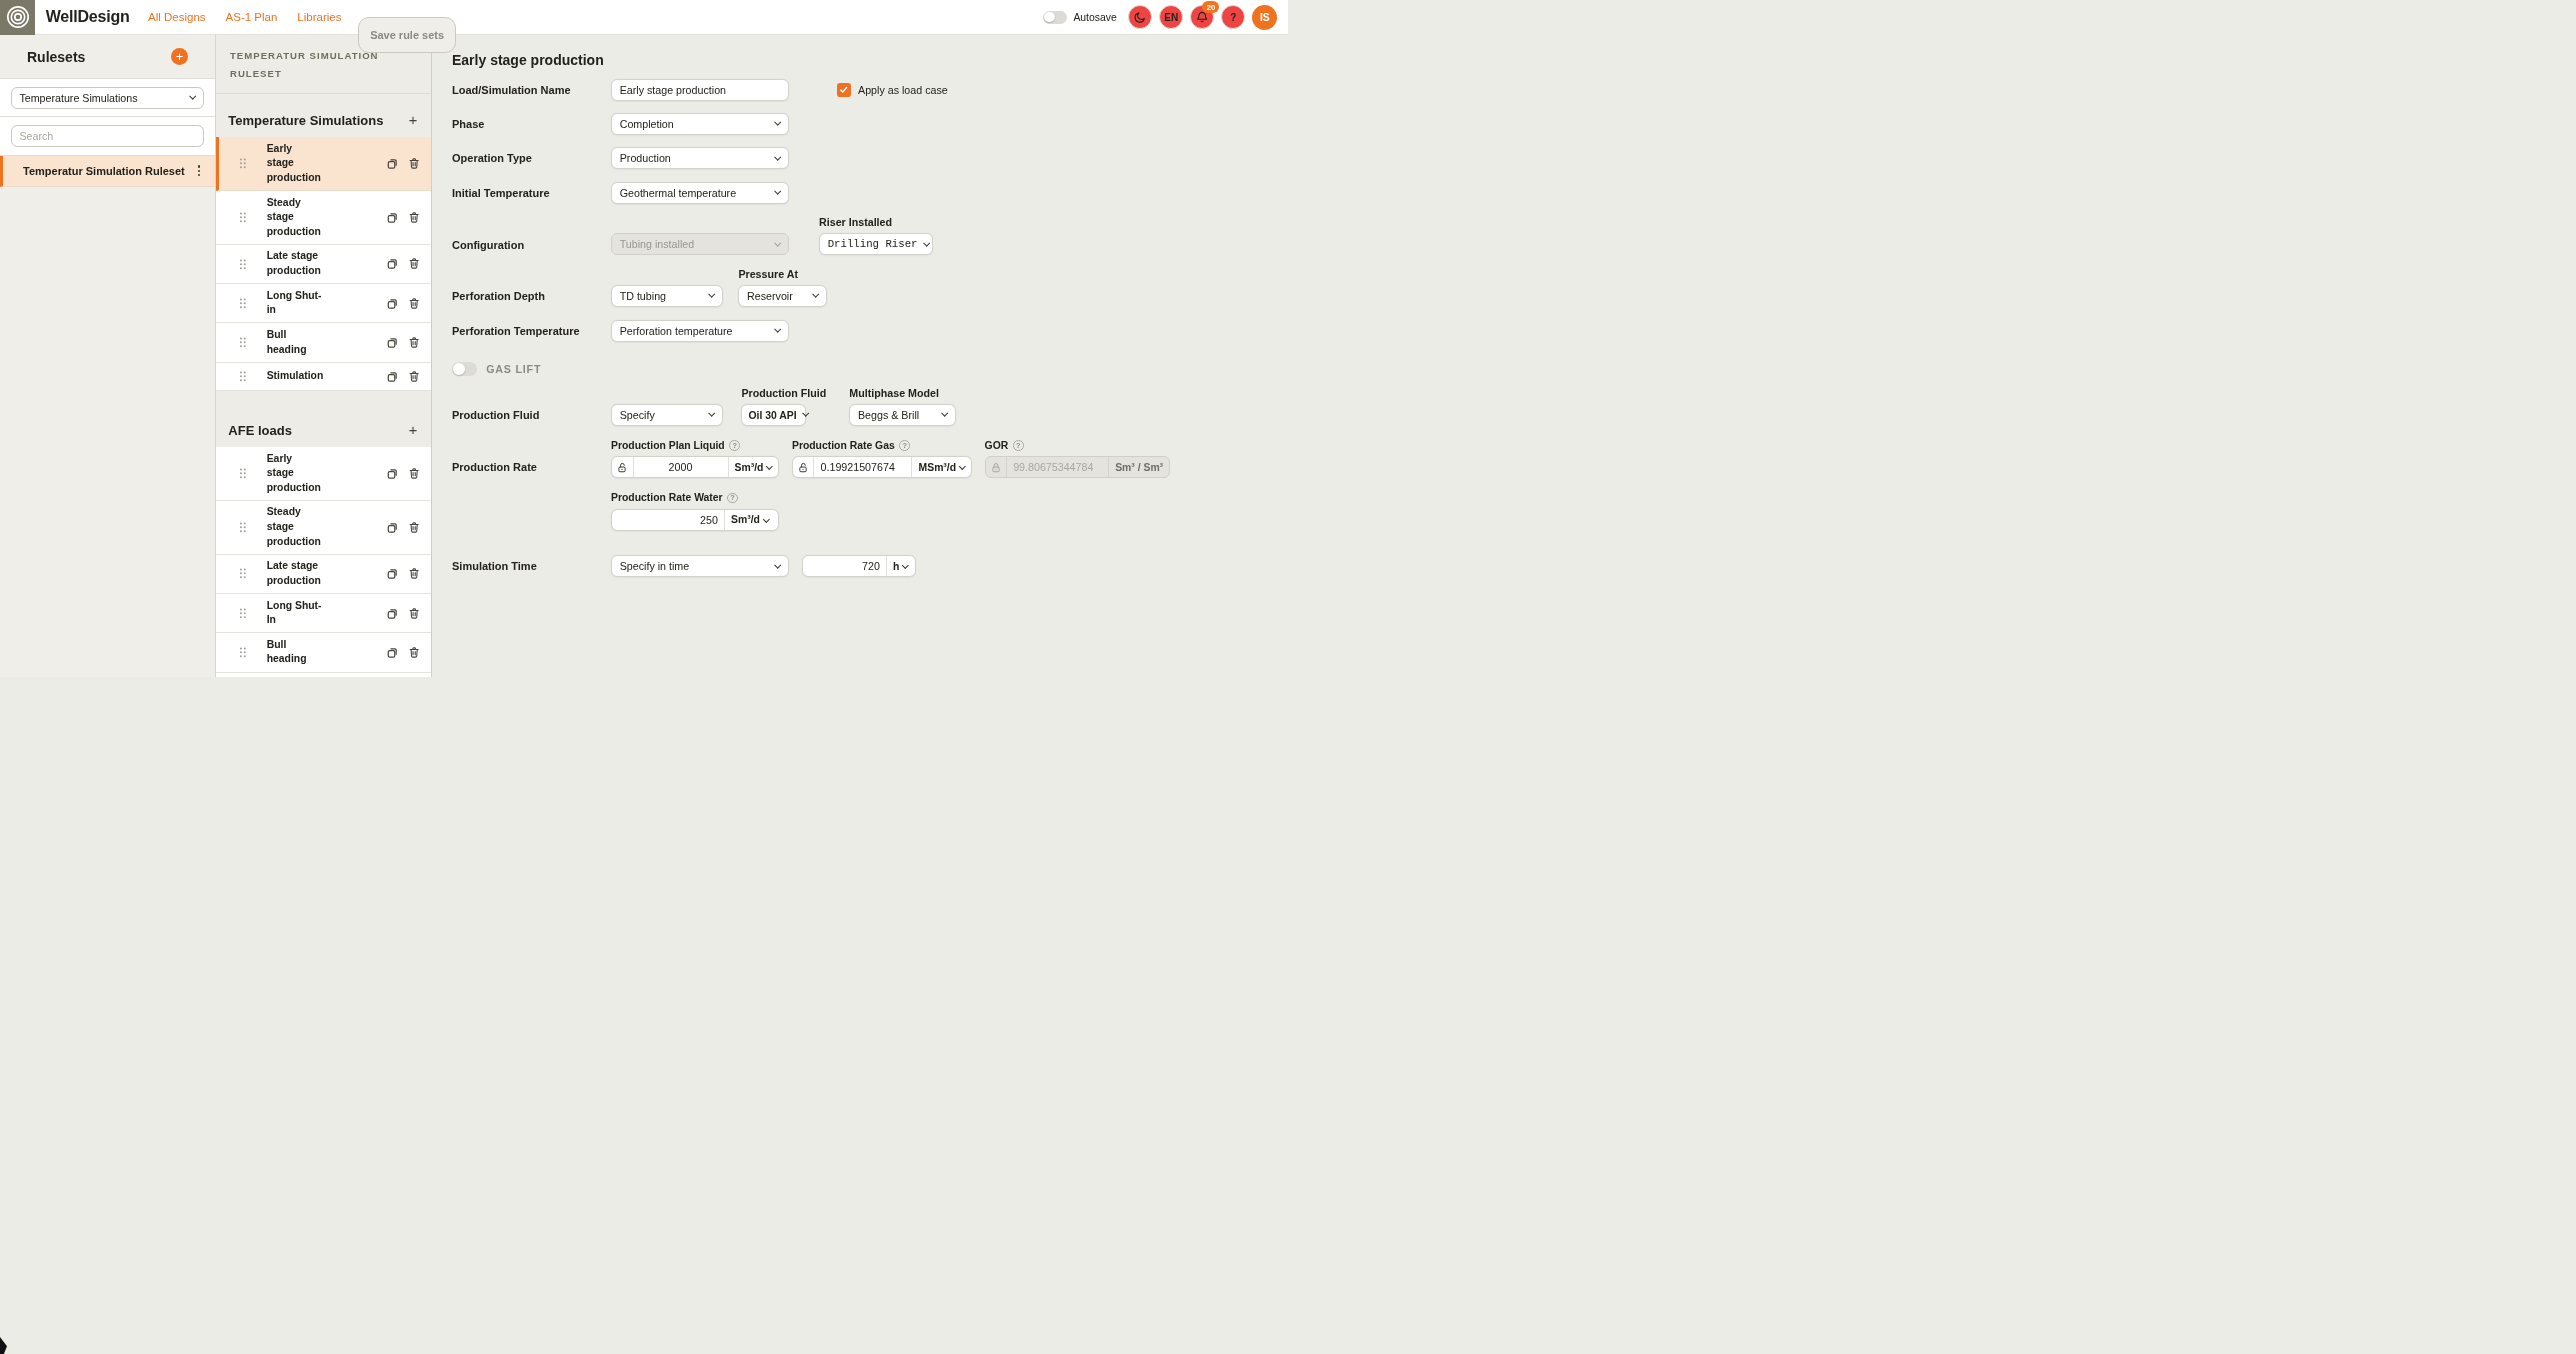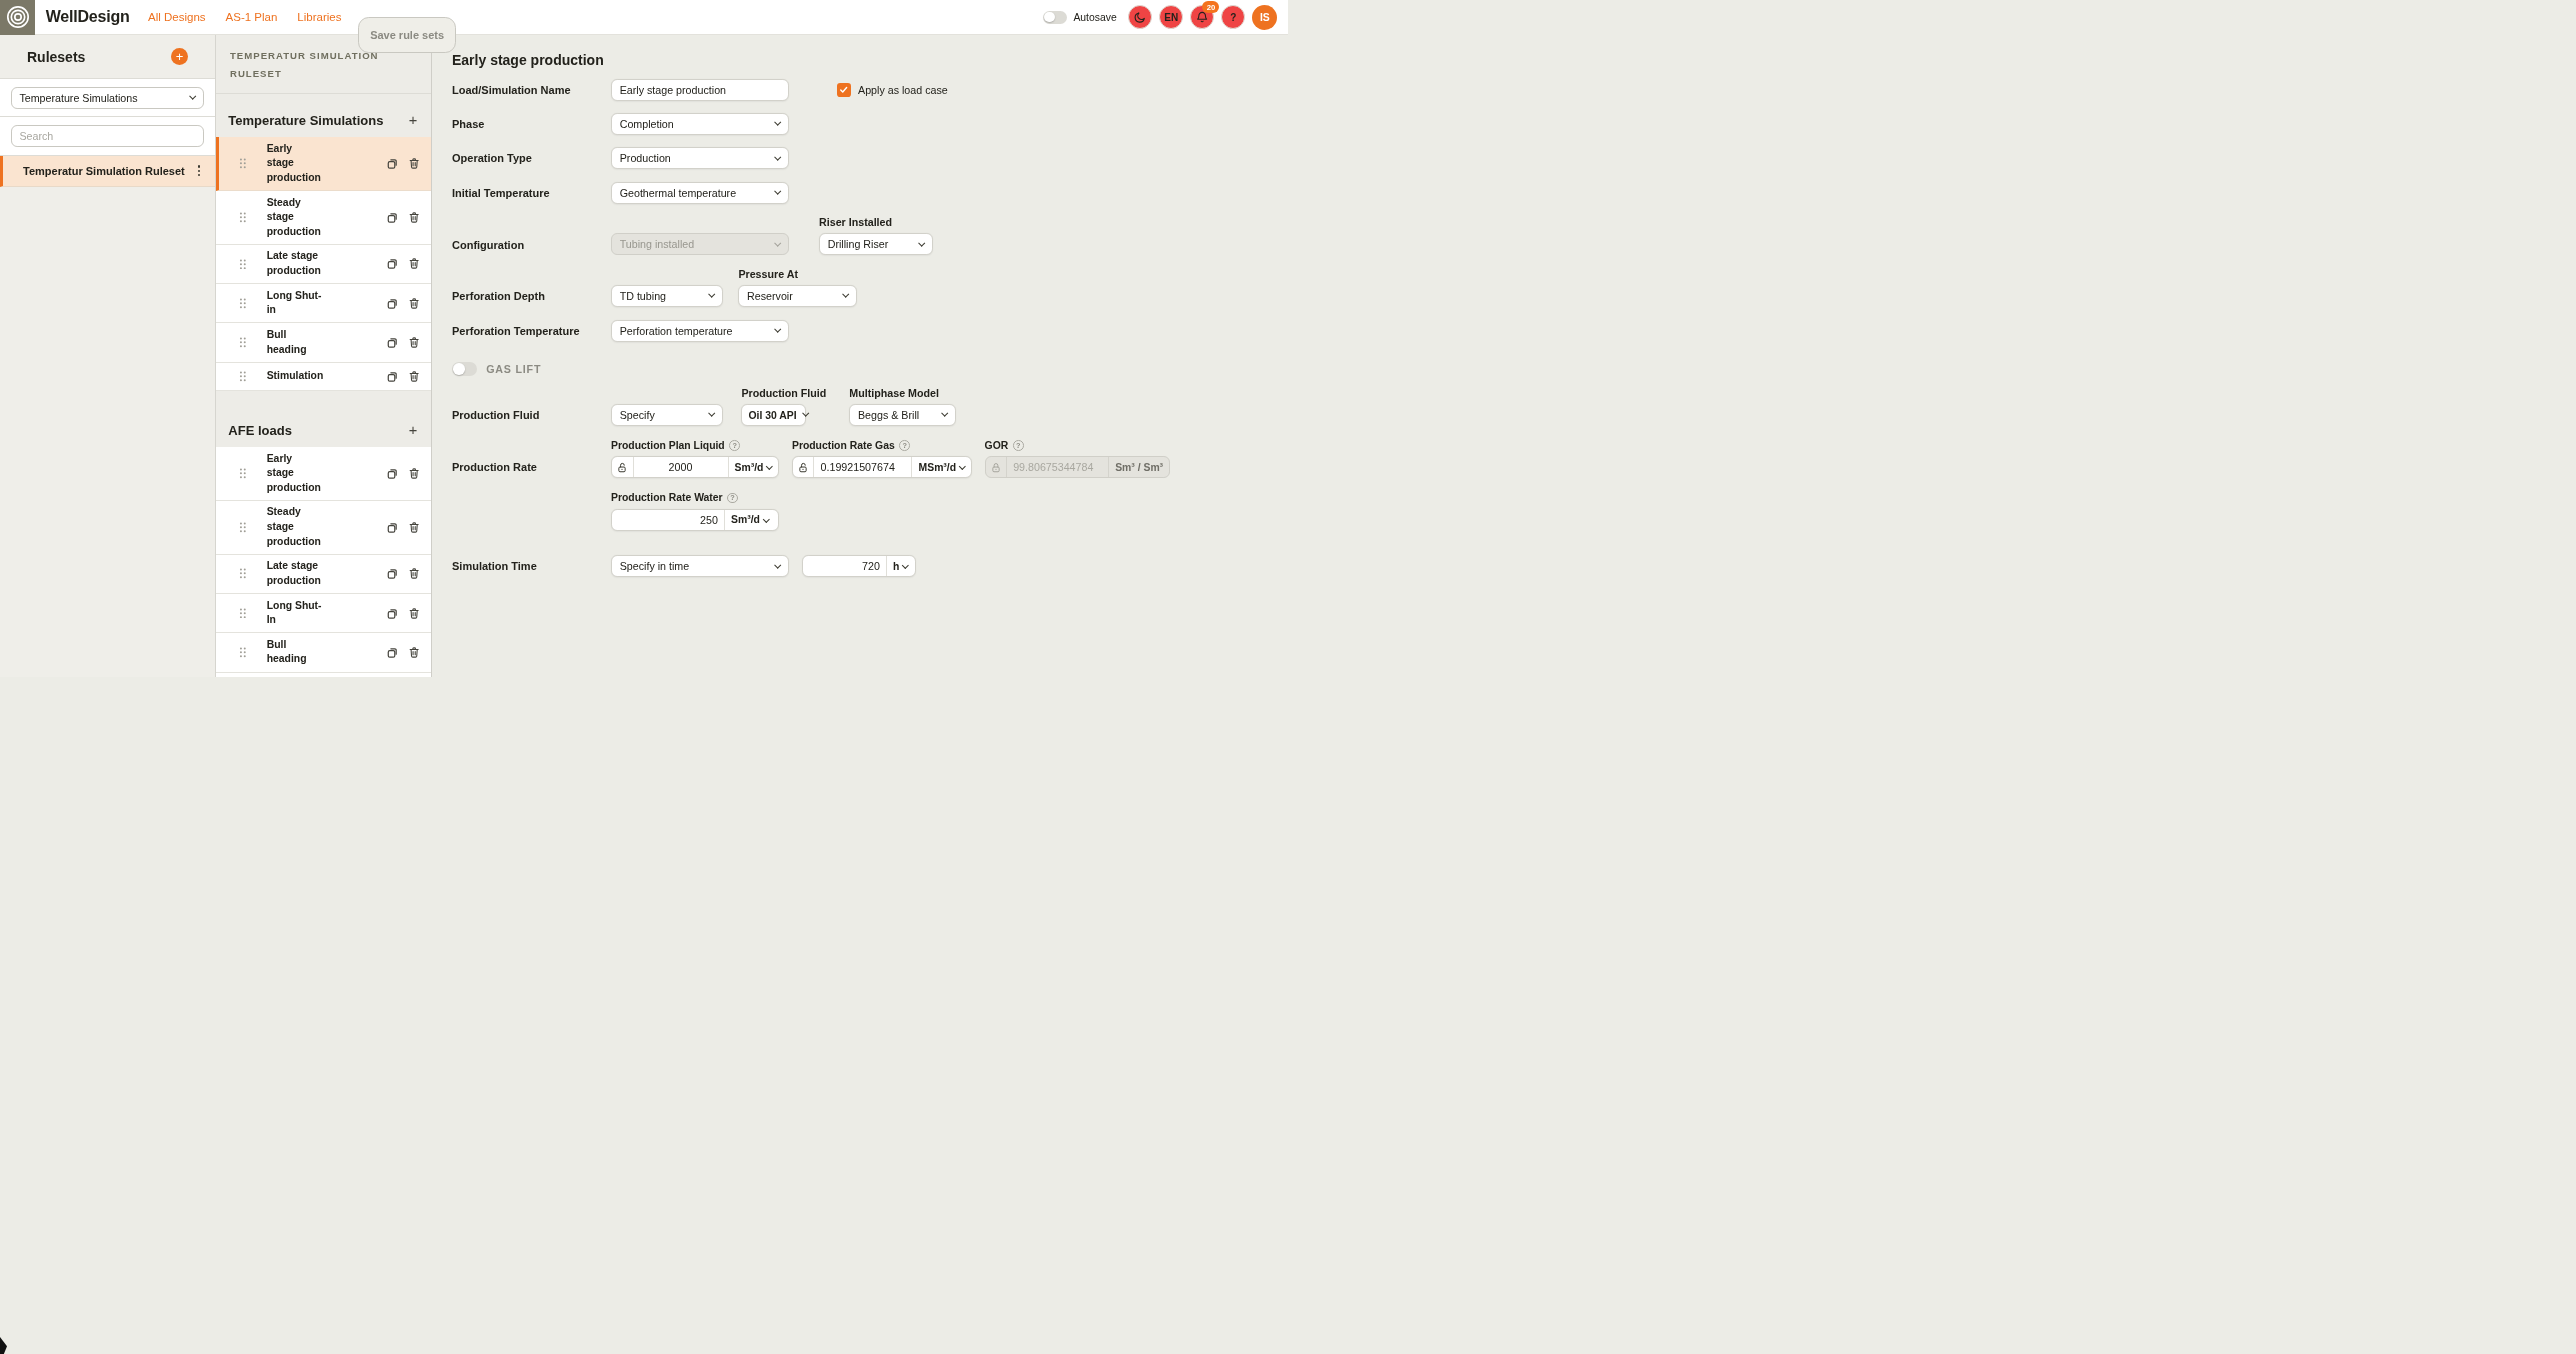--- a/index.html
+++ b/index.html
@@ -56,21 +56,21 @@
   .row-ic { background:none; border:none; padding:0; margin-left:9.2px; cursor:pointer; display:flex; }
 
   
   .main-title { font-size:14px; font-weight:700; margin-bottom:10.7px; }
   .frow { display:flex; align-items:center; margin-bottom:12.3px; }
   .flabel { width:159px; flex:none; font-weight:700; font-size:11px; }
   .frow.tall { align-items:flex-end; }
   .frow.tall .flabel { padding-bottom:4.6px; }
   .sel { height:22px; background:#fff; border:0.8px solid #D2D1CA; border-radius:6.1px; box-shadow:0 0.8px 1.5px rgba(0,0,0,.05); display:flex; align-items:center; justify-content:space-between; padding:0 7.7px; font-size:10.7px; cursor:pointer; white-space:nowrap; }
   .sel.disabled { background:#E4E3DD; border-color:#D0CFC8; color:#98978F; box-shadow:none; cursor:default; }
-  .w232{width:178px;} .w149{width:114px;} .w146{width:112px;} .w147{width:119px;} .w139{width:107px;} .w85{width:65px; padding:0 6.1px; font-weight:700; font-size:10.4px;}
+  .w232{width:178px;} .w149{width:114px;font-family:Liberation Mono, monospace;} .w146{width:112px;} .w147{width:89px;} .w139{width:107px;} .w85{width:65px; padding:0 6.1px; font-weight:700; font-size:10.4px;}
   .chev { width:5.4px; height:5.4px; border-right:1.2px solid #3A392F; border-bottom:1.2px solid #3A392F; transform:rotate(45deg) translate(-0.8px,-0.8px); flex:none; margin-left:6.1px; }
   .sel.disabled .chev { border-color:#A3A29A; }
   .stack { display:flex; flex-direction:column; }
   .mini-label { font-weight:700; font-size:10.7px; margin-bottom:5.4px; white-space:nowrap; }
   .ml34 { margin-left:30px; } .ml20 { margin-left:15.4px; } .ml24 { margin-left:18.4px; } .ml30 { margin-left:23px; } .ml17 { margin-left:13px; }
   .chk-group { display:flex; align-items:center; margin-left:26px; gap:7px;padding-left:22px; }
   .chk { width:14px; height:14px; background:#EE7220; border-radius:3.1px; display:flex; align-items:center; justify-content:center; cursor:pointer; flex:none; }
   .chk-label { font-size:10.7px; }
   .gas-row { display:flex; align-items:center; gap:9.2px; margin:20px 0 10.7px 0; }
   .toggle.big { width:25px; height:14px; }

